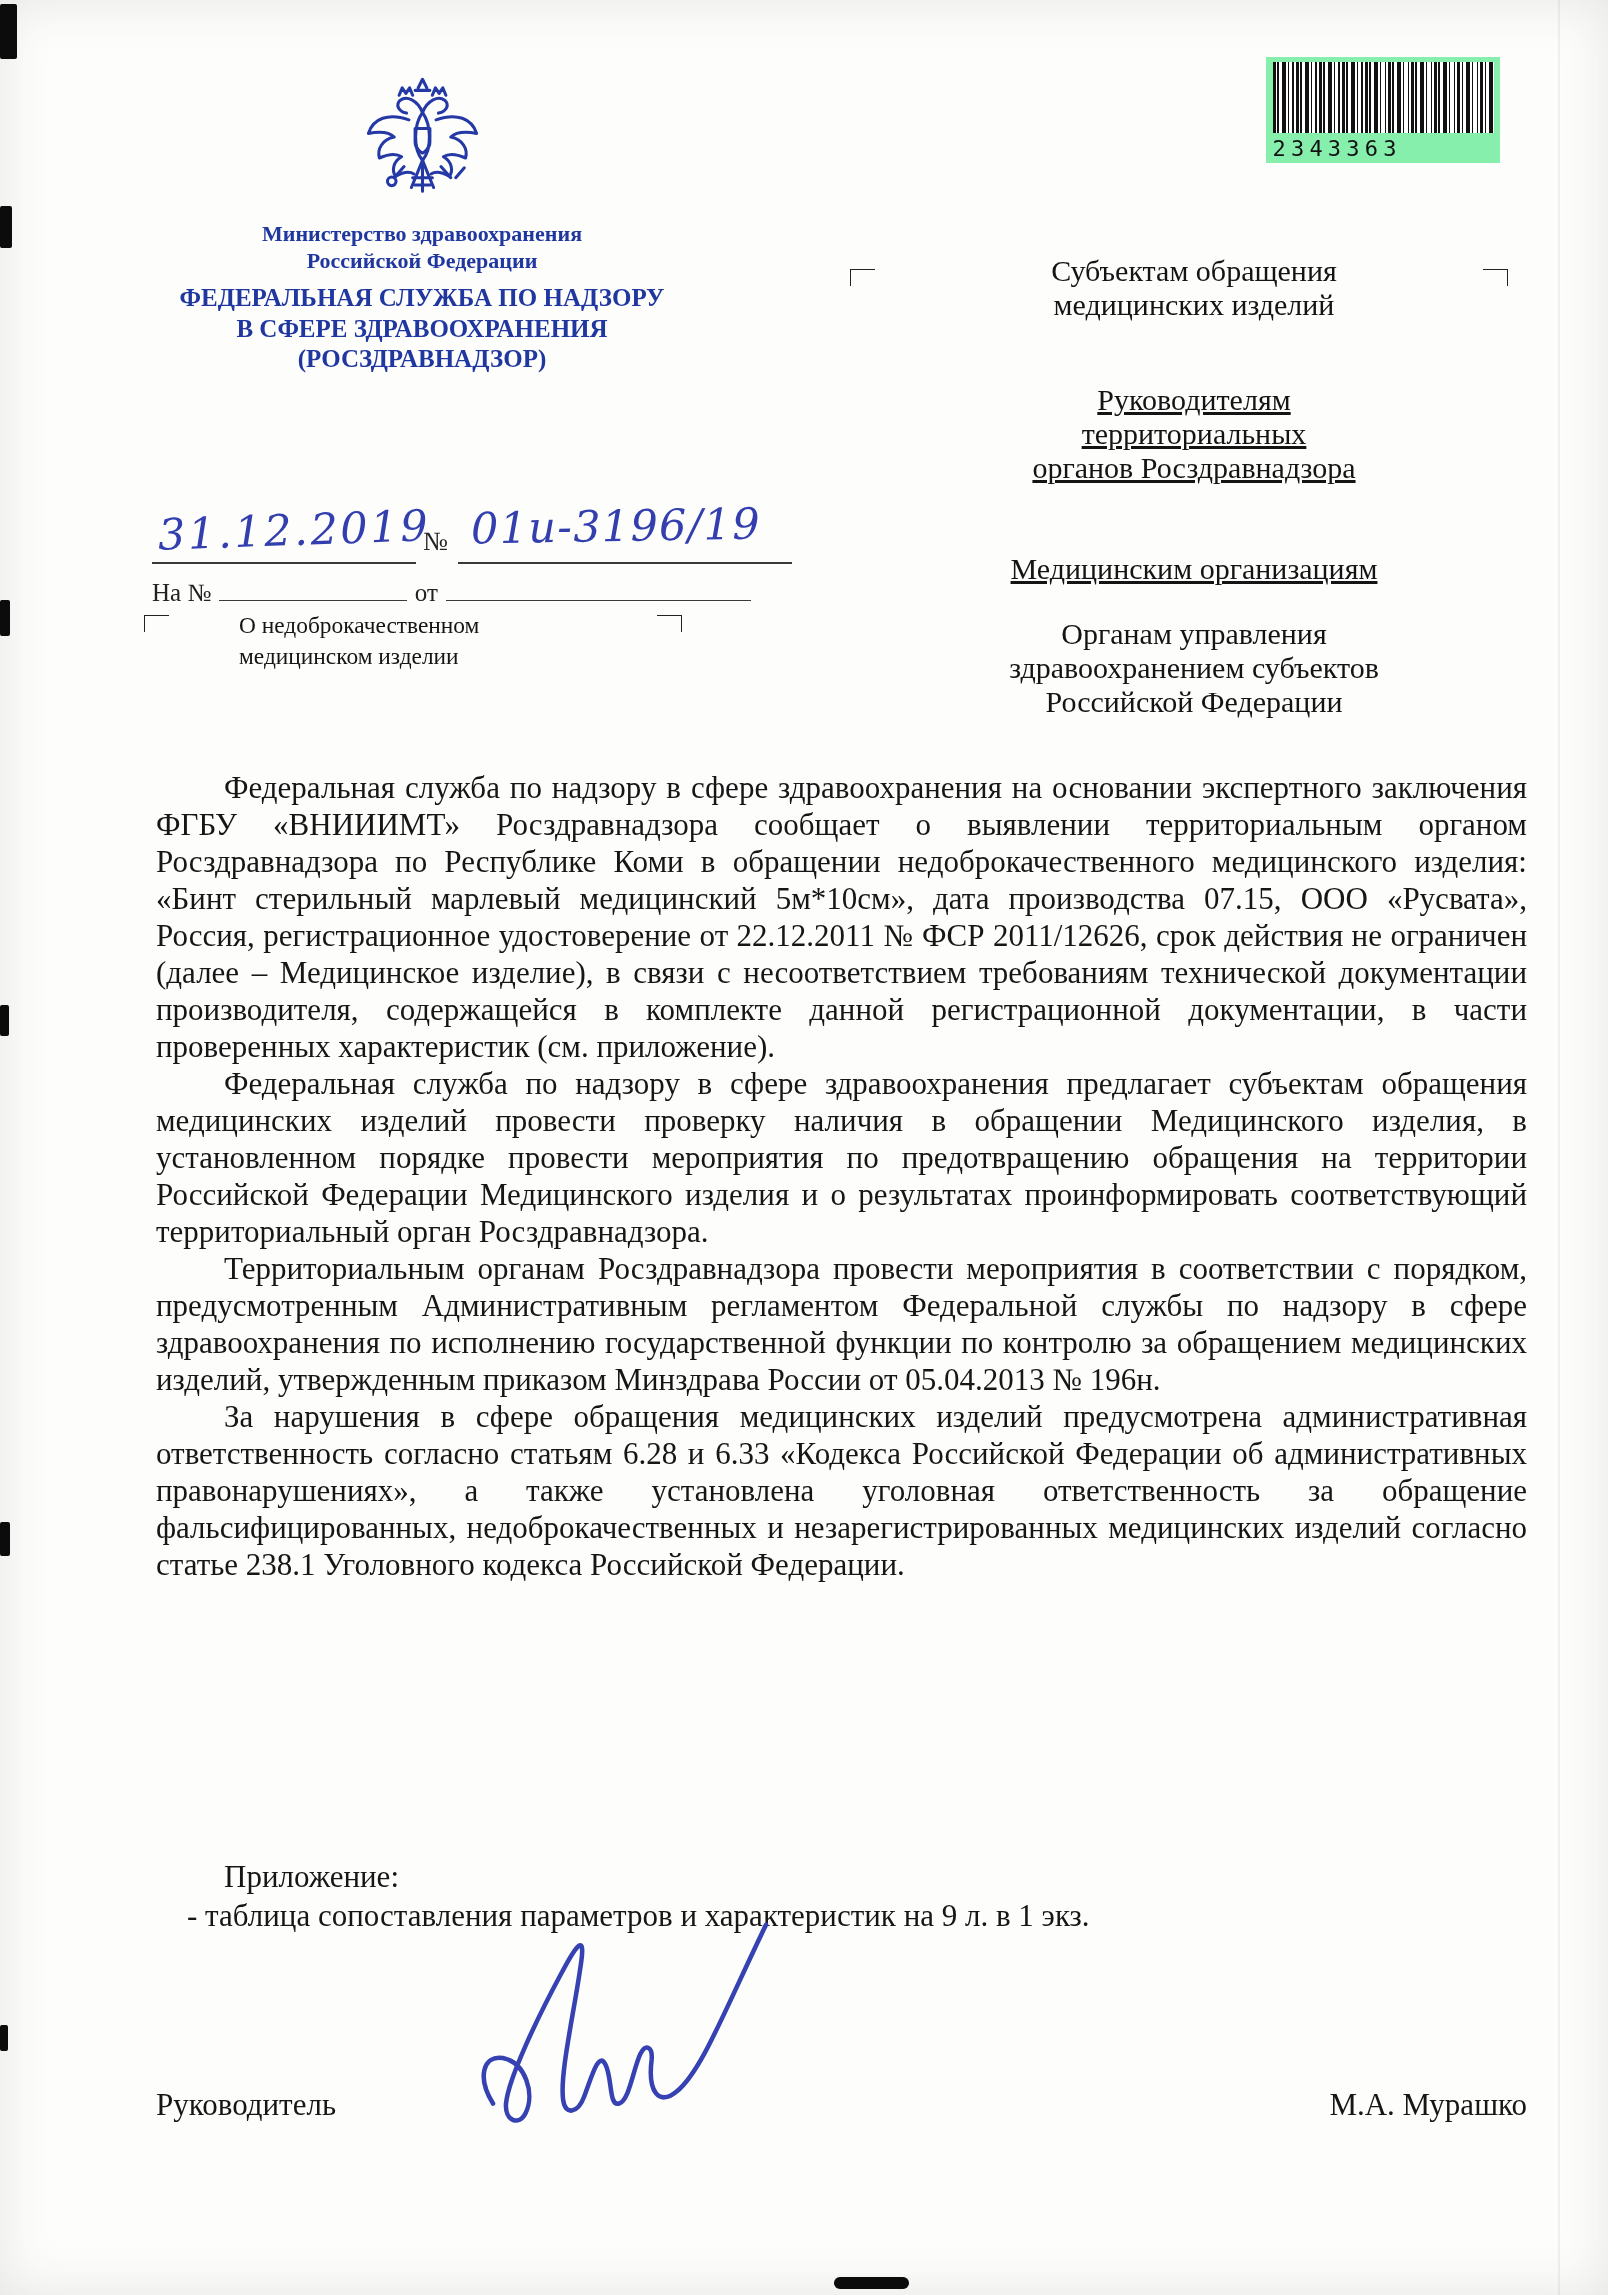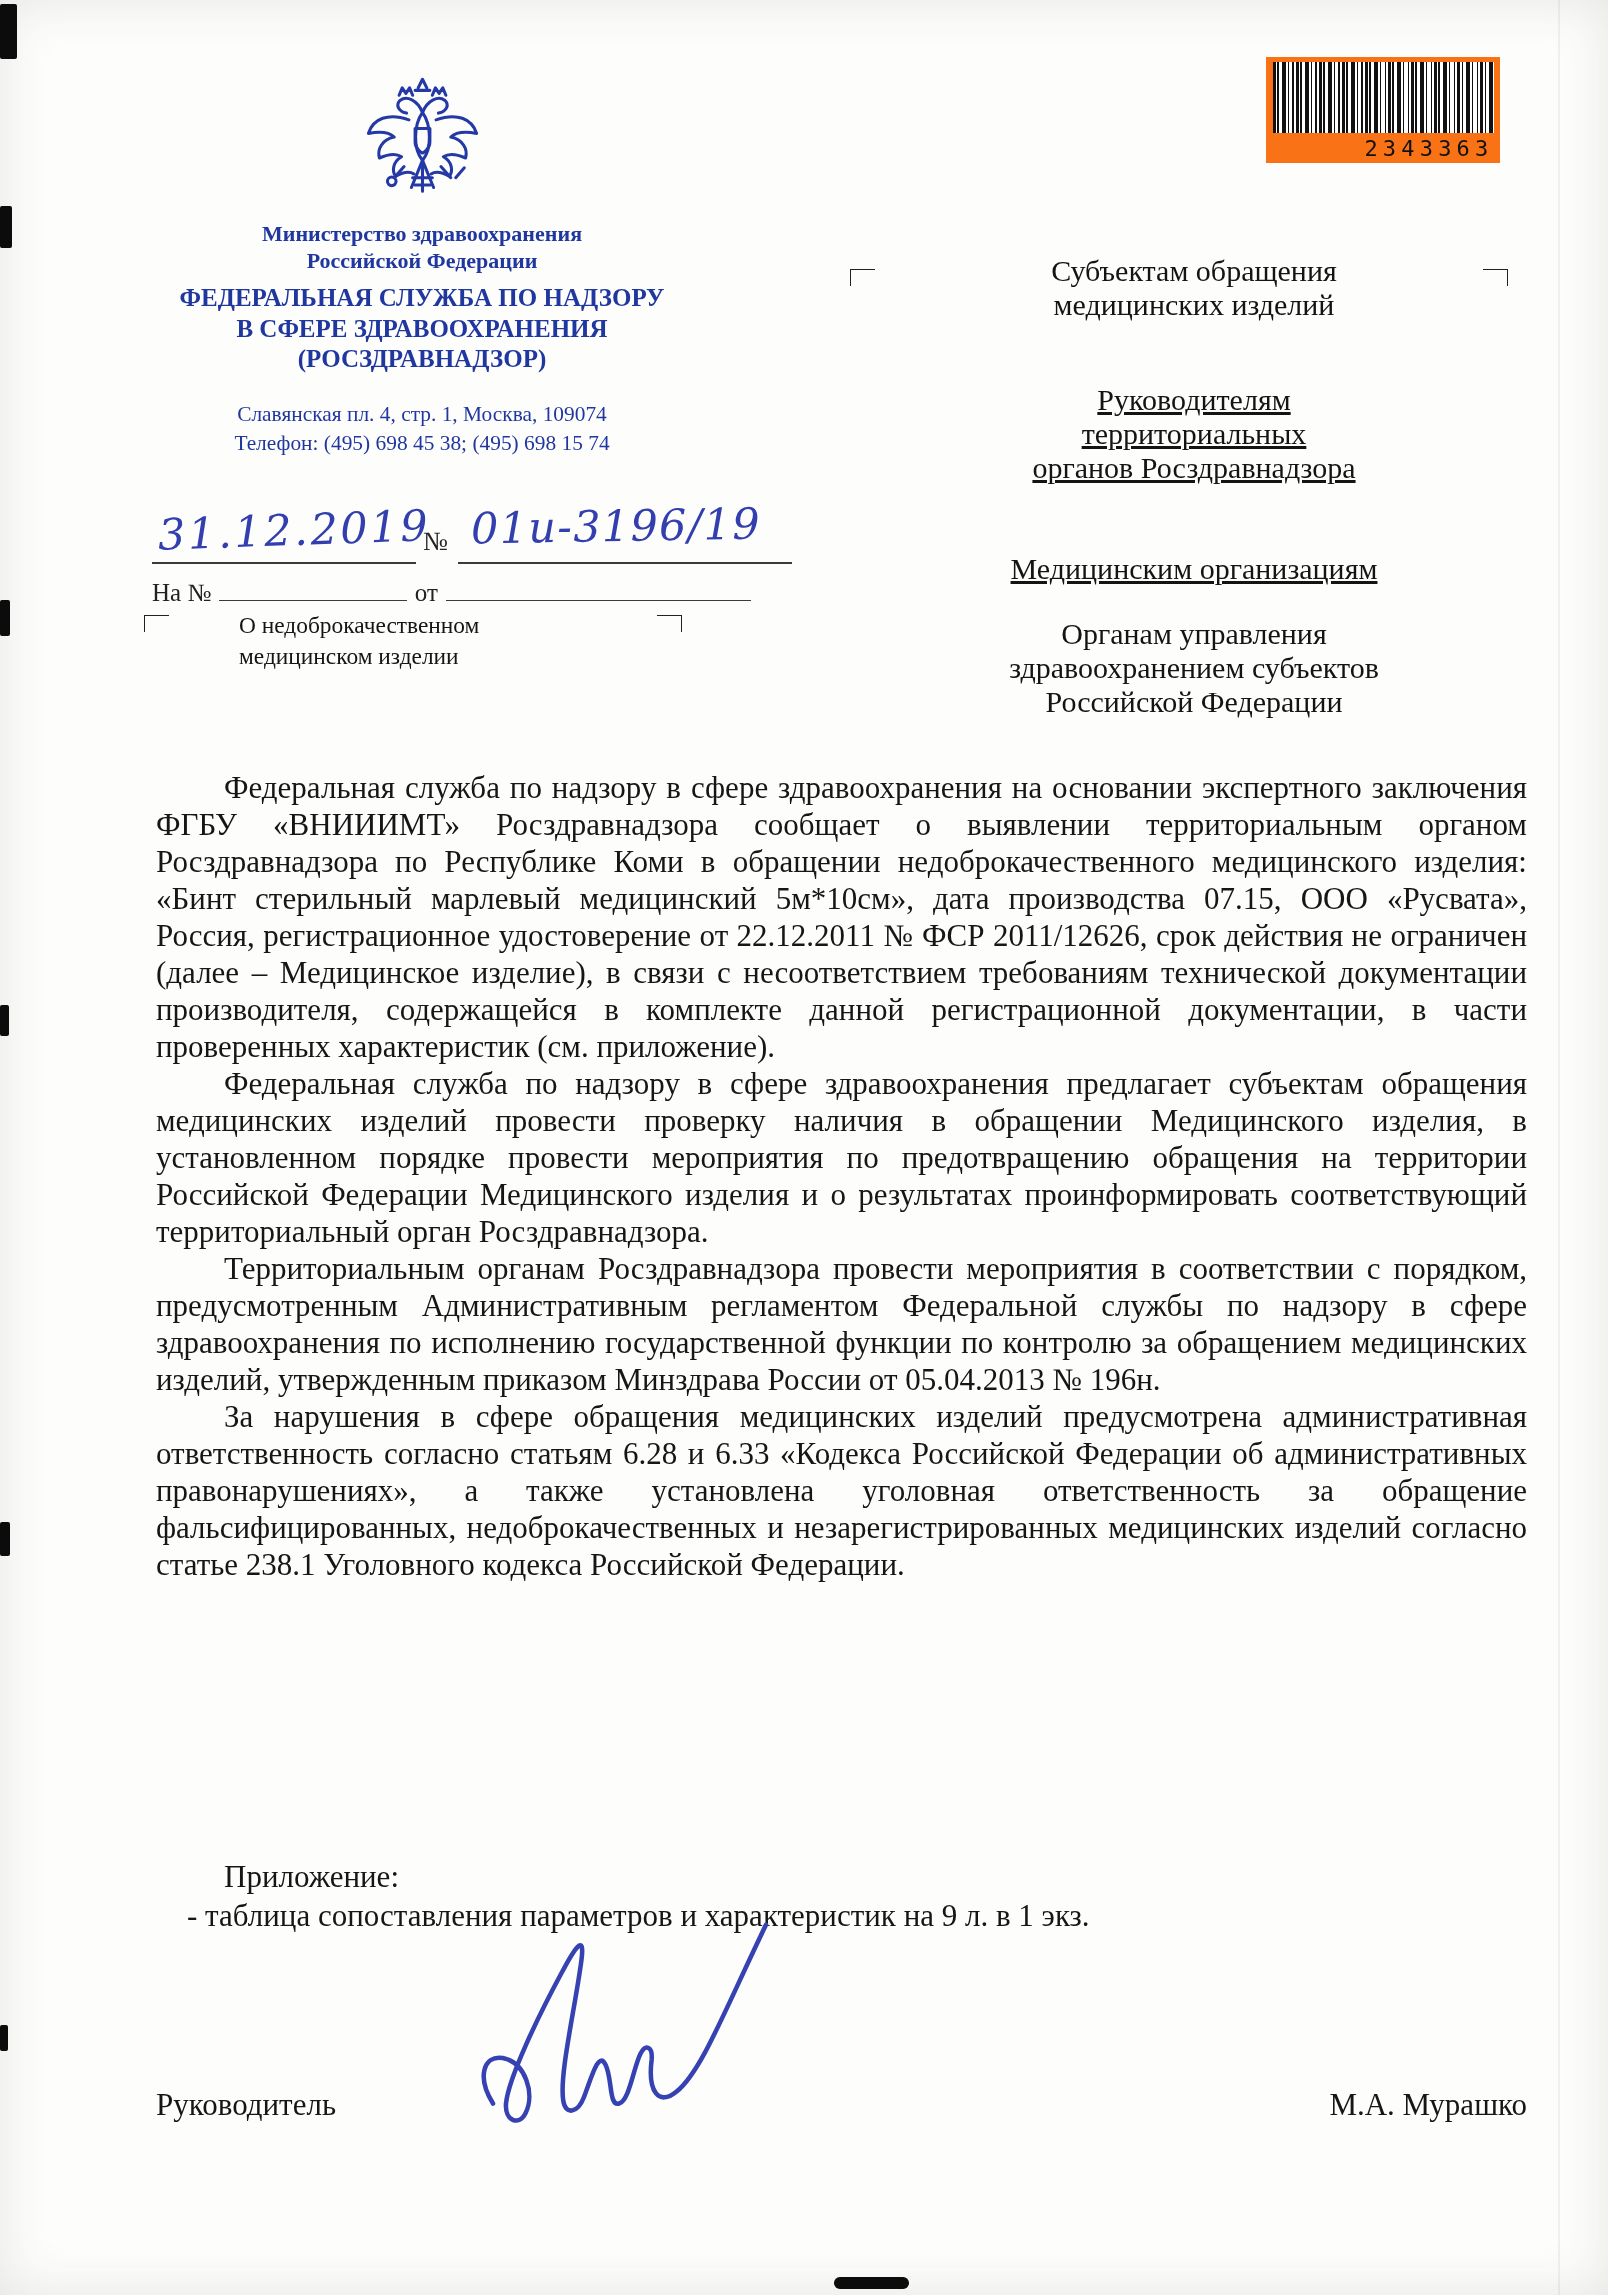--- a/index.html
+++ b/index.html
@@ -17,21 +17,21 @@
   .crease { position:absolute; background:rgba(0,0,0,0.05); }
 
   
   .letterhead { position:absolute; left:130px; top:70px; width:584px; text-align:center; color:#20379f; }
   .emblem { width:123px; height:136px; margin:3.9px auto 10.4px; display:block; }
   .ministry { font-weight:bold; font-size:22px; line-height:27px; white-space:pre-line; }
   .service  { font-weight:bold; font-size:25px; line-height:30.5px; margin-top:9px; white-space:pre-line; }
   .contact  { font-size:21.4px; line-height:29px; margin-top:25px; }
 
   
-  .barcode { position:absolute; left:1266px; top:57px; width:234px; background:#f97316; padding:5.2px 6.5px 2.6px; text-align:right; }
+  .barcode { position:absolute; left:1266px; top:57px; width:234px; background:#86efac; padding:5.2px 6.5px 2.6px; text-align:left; }
   .bars {
     width:221px; height:71px; margin:0 auto;
     background-image: repeating-linear-gradient(90deg,
       #111 0 2.6px, #fff 2.6px 4.5px, #111 4.5px 5.8px, #fff 5.8px 9px,
       #111 9px 13px, #fff 13px 15px, #111 15px 16px, #fff 16px 19.5px,
       #111 19.5px 21.4px, #fff 21.4px 23px);
   }
   .barcode-number { font-family:"DejaVu Sans Mono", monospace; font-size:22px; letter-spacing:5.2px; color:#111; margin-top:2.6px; }
 
   
@@ -93,24 +93,20 @@
         <path d="M70 150 l-16 18 M130 150 l16 18"></path>
         <circle cx="50" cy="174" r="7"></circle>
         <path d="M154 168 l14 -16"></path>
       </g>
     </svg>
     <div class="ministry">Министерство здравоохранения
 Российской Федерации</div>
     <div class="service">ФЕДЕРАЛЬНАЯ СЛУЖБА ПО НАДЗОРУ
 В СФЕРЕ ЗДРАВООХРАНЕНИЯ
 (РОСЗДРАВНАДЗОР)</div>
-    <div class="contact">
-      <div>Славянская пл. 4, стр. 1, Москва, 109074</div>
-      <div>Телефон: (495) 698 45 38; (495) 698 15 74</div>
-    </div>
   </div>
 
   <div class="barcode">
     <div class="bars"></div>
     <div class="barcode-number">2343363</div>
   </div>
 
   <span class="corner c-left" style="left:850px;top:269px;"></span>
   <span class="corner c-right" style="left:1483px;top:269px;"></span>
 

